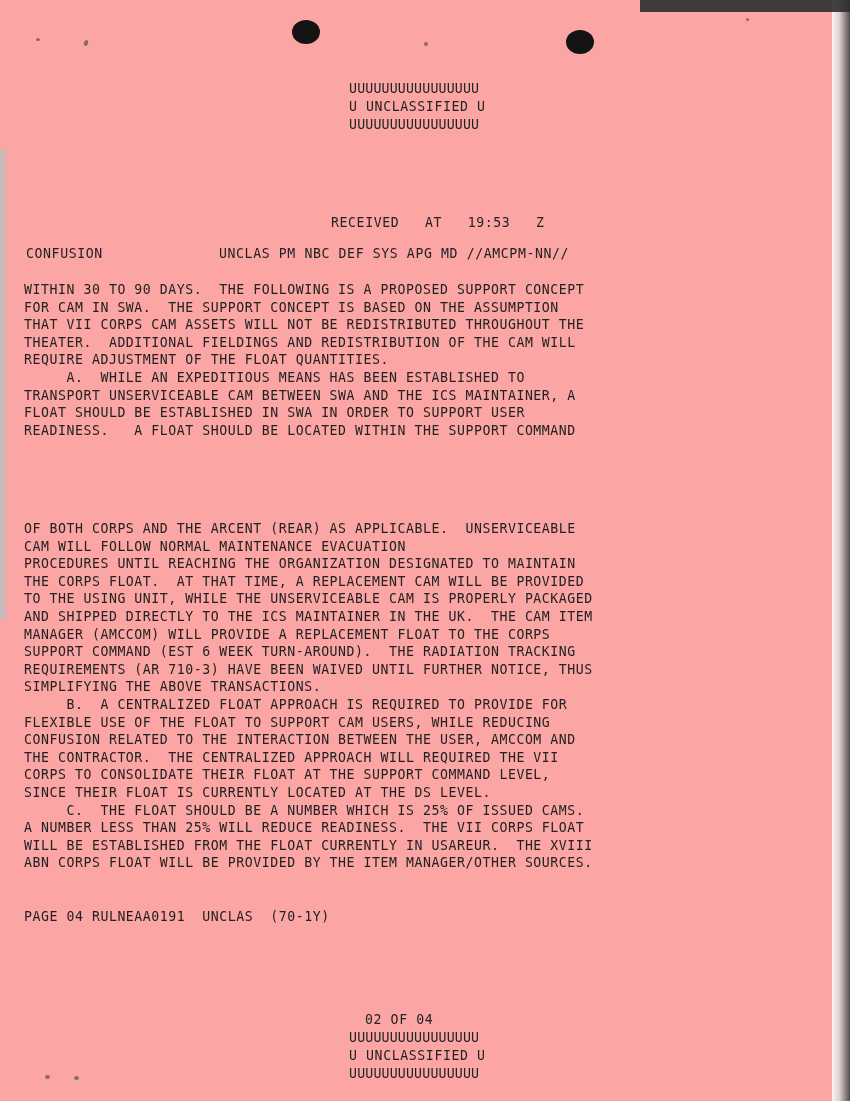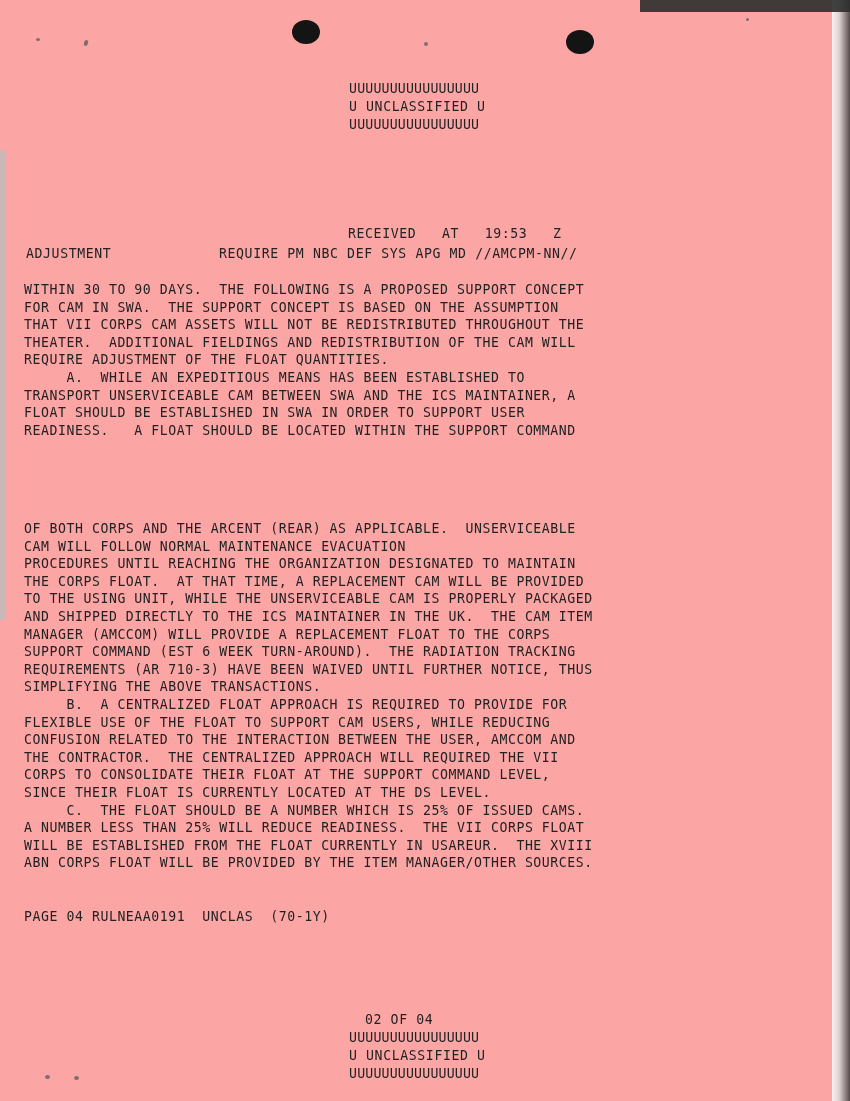--- a/index.html
+++ b/index.html
@@ -124,24 +124,24 @@
   <div class="speck speck-b"></div>
   <div class="speck speck-c"></div>
   <div class="speck speck-d"></div>
   <div class="speck speck-e"></div>
   <div class="speck speck-f"></div>
 
   <div class="center-block classification" style="left:349px; top:80px;">UUUUUUUUUUUUUUUU</div>
   <div class="center-block" style="left:349px; top:98px;">U UNCLASSIFIED U</div>
   <div class="center-block classification" style="left:349px; top:116px;">UUUUUUUUUUUUUUUU</div>
 
-  <div class="txt" style="left:331px; top:225px;margin-left:17px;">RECEIVED   AT   19:53   Z</div>
+  <div class="txt" style="left:331px; top:214px;">RECEIVED   AT   19:53   Z</div>
 
-  <div class="txt" style="left:26px; top:245px;">ADJUSTMENT</div>
-  <div class="txt" style="left:219px; top:245px;">REQUIRE PM NBC DEF SYS APG MD //AMCPM-NN//</div>
+  <div class="txt" style="left:26px; top:245px;">CONFUSION</div>
+  <div class="txt" style="left:219px; top:245px;">UNCLAS PM NBC DEF SYS APG MD //AMCPM-NN//</div>
 
   <div class="block" style="left:24px; top:281px;">WITHIN 30 TO 90 DAYS.  THE FOLLOWING IS A PROPOSED SUPPORT CONCEPT
 FOR CAM IN SWA.  THE SUPPORT CONCEPT IS BASED ON THE ASSUMPTION
 THAT VII CORPS CAM ASSETS WILL NOT BE REDISTRIBUTED THROUGHOUT THE
 THEATER.  ADDITIONAL FIELDINGS AND REDISTRIBUTION OF THE CAM WILL
 REQUIRE ADJUSTMENT OF THE FLOAT QUANTITIES.
      A.  WHILE AN EXPEDITIOUS MEANS HAS BEEN ESTABLISHED TO
 TRANSPORT UNSERVICEABLE CAM BETWEEN SWA AND THE ICS MAINTAINER, A
 FLOAT SHOULD BE ESTABLISHED IN SWA IN ORDER TO SUPPORT USER
 READINESS.   A FLOAT SHOULD BE LOCATED WITHIN THE SUPPORT COMMAND</div>

